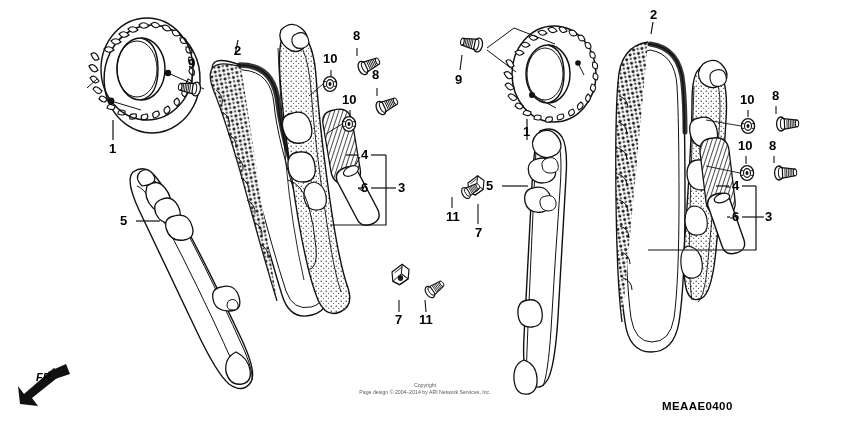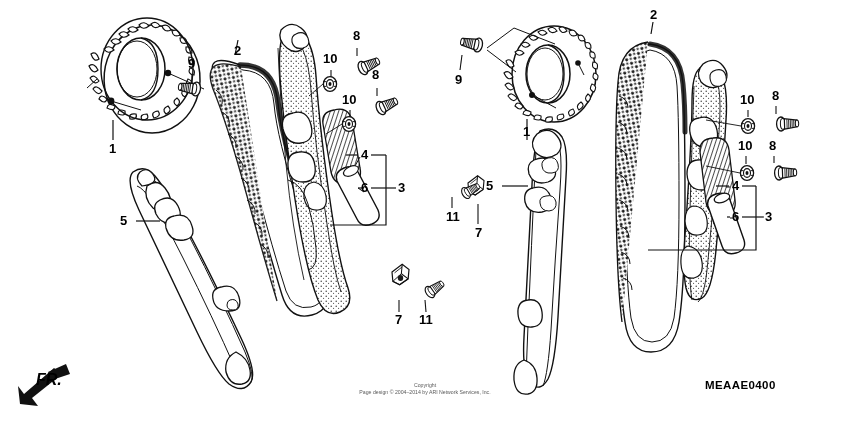--- a/index.html
+++ b/index.html
@@ -6,21 +6,21 @@
   body{width:850px;height:424px;overflow:hidden;
        font-family:"Liberation Sans",sans-serif;color:#000;}
   #sheet{position:relative;width:850px;height:424px;background:#fff;}
   svg.layer{position:absolute;left:0;top:0;width:850px;height:424px;}
   .lbl{position:absolute;font-family:"Liberation Sans",sans-serif;
        font-size:13px;font-weight:bold;color:#000;line-height:1;
        white-space:nowrap;}
   .code{position:absolute;font-size:11.5px;font-weight:bold;letter-spacing:.4px;}
   .cpy{position:absolute;font-size:5.2px;color:#5a5a5a;white-space:nowrap;
        text-align:center;line-height:1.35;font-family:"Liberation Sans",sans-serif;}
-  .frtxt{position:absolute;font-size:16px;font-weight:bold;font-style:italic;}
+  .frtxt{position:absolute;font-size:11px;font-weight:bold;font-style:italic;}
 </style>
 </head>
 <body>
 
 <div id="sheet">
 
   <svg class="layer" viewBox="0 0 850 424">
     <defs>
       <pattern id="chainTex" width="6" height="6" patternUnits="userSpaceOnUse" patternTransform="rotate(35)">
         <rect width="6" height="6" fill="#fff"></rect>
@@ -352,15 +352,15 @@
   <span class="lbl" style="left:446px;top:210px;">11</span>
   <span class="lbl" style="left:475px;top:226px;">7</span>
 
   <span class="frtxt" style="left:36px;top:371px;">FR.</span>
 
   <div class="cpy" style="left:330px;top:382px;width:190px;">
     <div>Copyright</div>
     <div>Page design © 2004–2014 by ARI Network Services, Inc.</div>
   </div>
 
-  <span class="code" style="left:662px;top:379px;margin-left:43px;">MEAAE0400</span>
+  <span class="code" style="left:662px;top:400px;">MEAAE0400</span>
 
 </div>
 
 </body></html>

